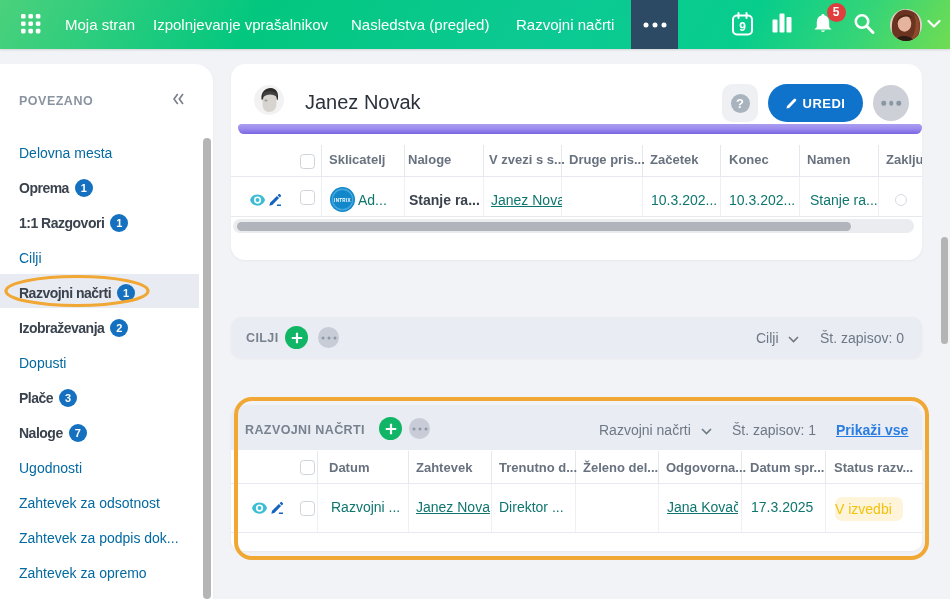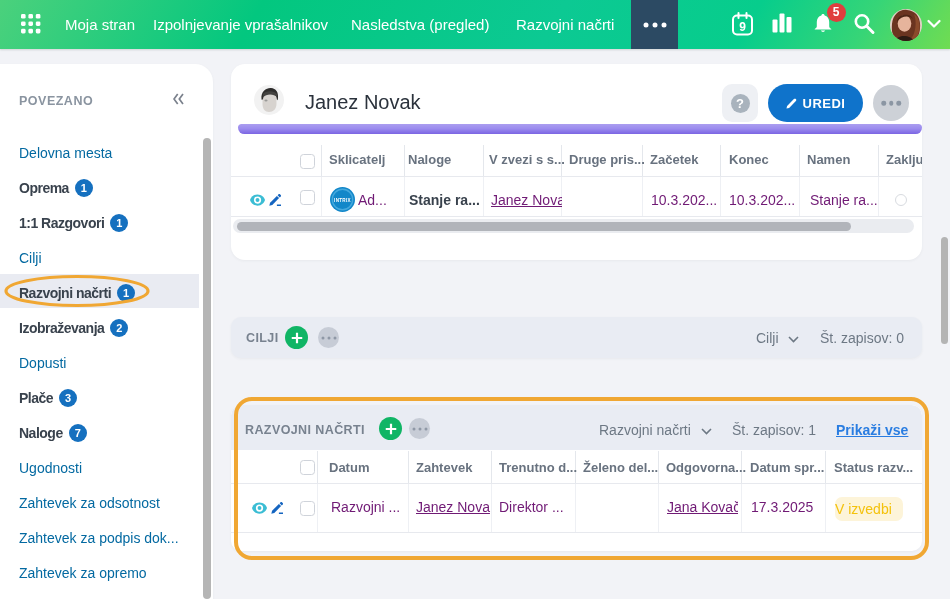--- a/index.html
+++ b/index.html
@@ -41,21 +41,21 @@
 #dots1 { position:absolute; left:642px; top:21px; width:36px; height:36px; border-radius:50%; background:#cdd1d7; }
 .dots3 { position:absolute; left:50%; top:50%; transform:translate(-50%,-50%); display:flex; gap:3px; }
 .dots3 i { width:4.5px; height:4.5px; background:#8b96a3; }
 #purple { position:absolute; left:7px; top:60px; width:684px; height:10px; border-radius:4px 4px 7px 7px; background:linear-gradient(180deg,#ab9ef0 0%,#9c8cee 45%,#7b65e3 100%); }
 
 
 .vline { position:absolute; width:1px; background:#e4e7ec; }
 .vline.body { background:#eef0f4; }
 .hline { position:absolute; height:1px; background:#e7e9ee; left:0; width:691px; }
 .th { position:absolute; font-size:13px; font-weight:bold; color:#68727f; white-space:nowrap; }
-.td { position:absolute; font-size:14px; color:#701a75; white-space:nowrap; }
+.td { position:absolute; font-size:14px; color:#0f766e; white-space:nowrap; }
 .td.b { font-weight:bold; color:#39424d; }
 .td.link { text-decoration:underline; }
 .clip { overflow:hidden; }
 .cb { position:absolute; width:15px; height:15px; border:1.5px solid #cfd3da; border-radius:3.5px; background:#fff; }
 
 
 .bandtitle { position:absolute; font-size:12.5px; font-weight:bold; letter-spacing:.4px; color:#78828f; }
 .greenbtn { position:absolute; width:23px; height:23px; border-radius:50%; background:#10b565; }
 .greenbtn svg { position:absolute; left:50%; top:50%; transform:translate(-50%,-50%); }
 .graybtn { position:absolute; width:21px; height:21px; border-radius:50%; background:#c7ccd6; }

